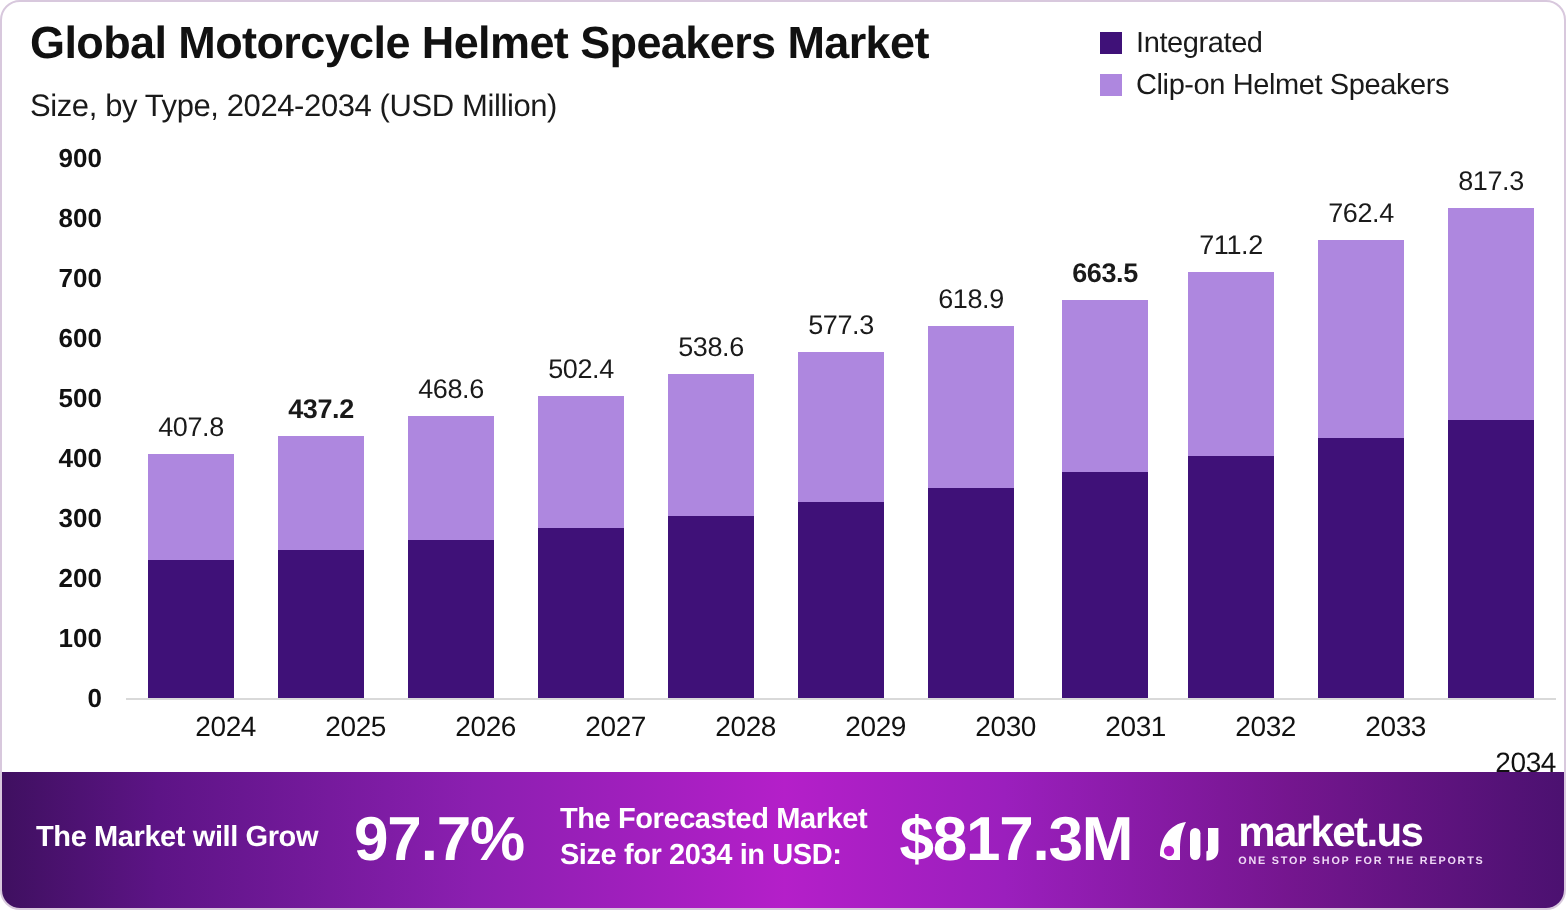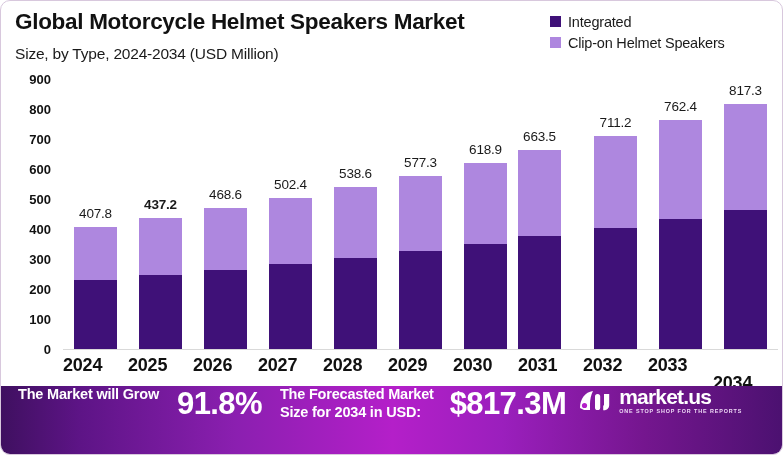--- a/index.html
+++ b/index.html
@@ -55,29 +55,29 @@
   .seg-dark  { width:100%; }
   .bar-value {
     position:absolute; width:65px; left:0; text-align:center;
     font-size:13.5px; color:#1a1a1a; letter-spacing:-0.2px;
   }
   #axis-line {
     position:absolute; left:62px; top:270px; width:715px; height:1px;
     background:#d9d9d9;
   }
   .xtick {
-    position:absolute; top:276px; width:65px; text-align:left;
-    font-size:18px; font-weight:bold; color:#111111; letter-spacing:-0.2px;
+    position:absolute; top:276px; width:65px; text-align:right;
+    font-size:14px; font-weight:normal; color:#111111; letter-spacing:-0.2px;
   }
 
   
   #footer {
     position:absolute; left:0; bottom:0; width:783px; height:68px;
     background:linear-gradient(90deg,#3f1060 0%,#5d1486 10%,#8b1fb0 30%,#b41fc9 50%,#9b1fbd 64%,#75168f 82%,#4b1170 100%);
-    display:flex; align-items:flex-start; color:#ffffff;
+    display:flex; align-items:center; color:#ffffff;
   }
   #cagr-text {
     margin-left:17px; font-size:14.5px; font-weight:bold; line-height:1.22;
     letter-spacing:-0.2px; white-space:nowrap;
   }
   #cagr-value {
     margin-left:18px; font-size:31px; font-weight:bold; letter-spacing:-0.6px;
   }
   #forecast-text {
     margin-left:18px; font-size:14.5px; font-weight:bold; line-height:1.22;
@@ -172,21 +172,21 @@
           </div>
           <div class="bar-value" style="width: 65px; top: 75.81px;">577.3</div>
         </div>
         <div class="bar-col" style="left: 390px; width: 65px;">
           <div class="bar-stack" style="left: 11px; height: 185.67px;">
             <div class="seg-light" style="height: 80.64px; background: rgb(174, 135, 223);"></div>
             <div class="seg-dark" style="height: 105.03px; background: rgb(63, 17, 120);"></div>
           </div>
           <div class="bar-value" style="width: 65px; top: 63.33px;">618.9</div>
         </div>
-        <div class="bar-col" style="left: 444px; width: 65px;">
+        <div class="bar-col" style="left: 457px; width: 65px; font-weight: bold;">
           <div class="bar-stack" style="left: 11px; height: 199.05px;">
             <div class="seg-light" style="height: 86.37px; background: rgb(174, 135, 223);"></div>
             <div class="seg-dark" style="height: 112.68px; background: rgb(63, 17, 120);"></div>
           </div>
           <div class="bar-value" style="width: 65px; top: 49.95px;">663.5</div>
         </div>
         <div class="bar-col" style="left: 520px; width: 65px;">
           <div class="bar-stack" style="left: 11px; height: 213.36px;">
             <div class="seg-light" style="height: 92.46px; background: rgb(174, 135, 223);"></div>
             <div class="seg-dark" style="height: 120.9px; background: rgb(63, 17, 120);"></div>
@@ -221,21 +221,21 @@
         <div class="xtick" style="left: 582px; width: 65px;">2032</div>
         <div class="xtick" style="left: 647px; width: 65px;">2033</div>
         <div class="xtick" style="left: 712px; width: 65px; margin-top: 18px;">2034</div>
       </div>
   </div>
 
   <div id="footer">
     <div id="cagr-text">
       <div>The Market will Grow</div>
     </div>
-    <div id="cagr-value">91.8%</div>
+    <div id="cagr-value">97.7%</div>
 
     <div id="forecast-text">
       <div>The Forecasted Market</div>
       <div>Size for 2034 in USD:</div>
     </div>
     <div id="forecast-value">$817.3M</div>
 
     <div id="brand">
       <svg id="brand-mark" width="34" height="25" viewBox="0 0 34 25" aria-hidden="true">
         <path d="M2 20 C2 11, 7 4, 15 3 C13 7, 12 11, 12 16 L12 22 L6 22 Z" fill="#ffffff"></path>

